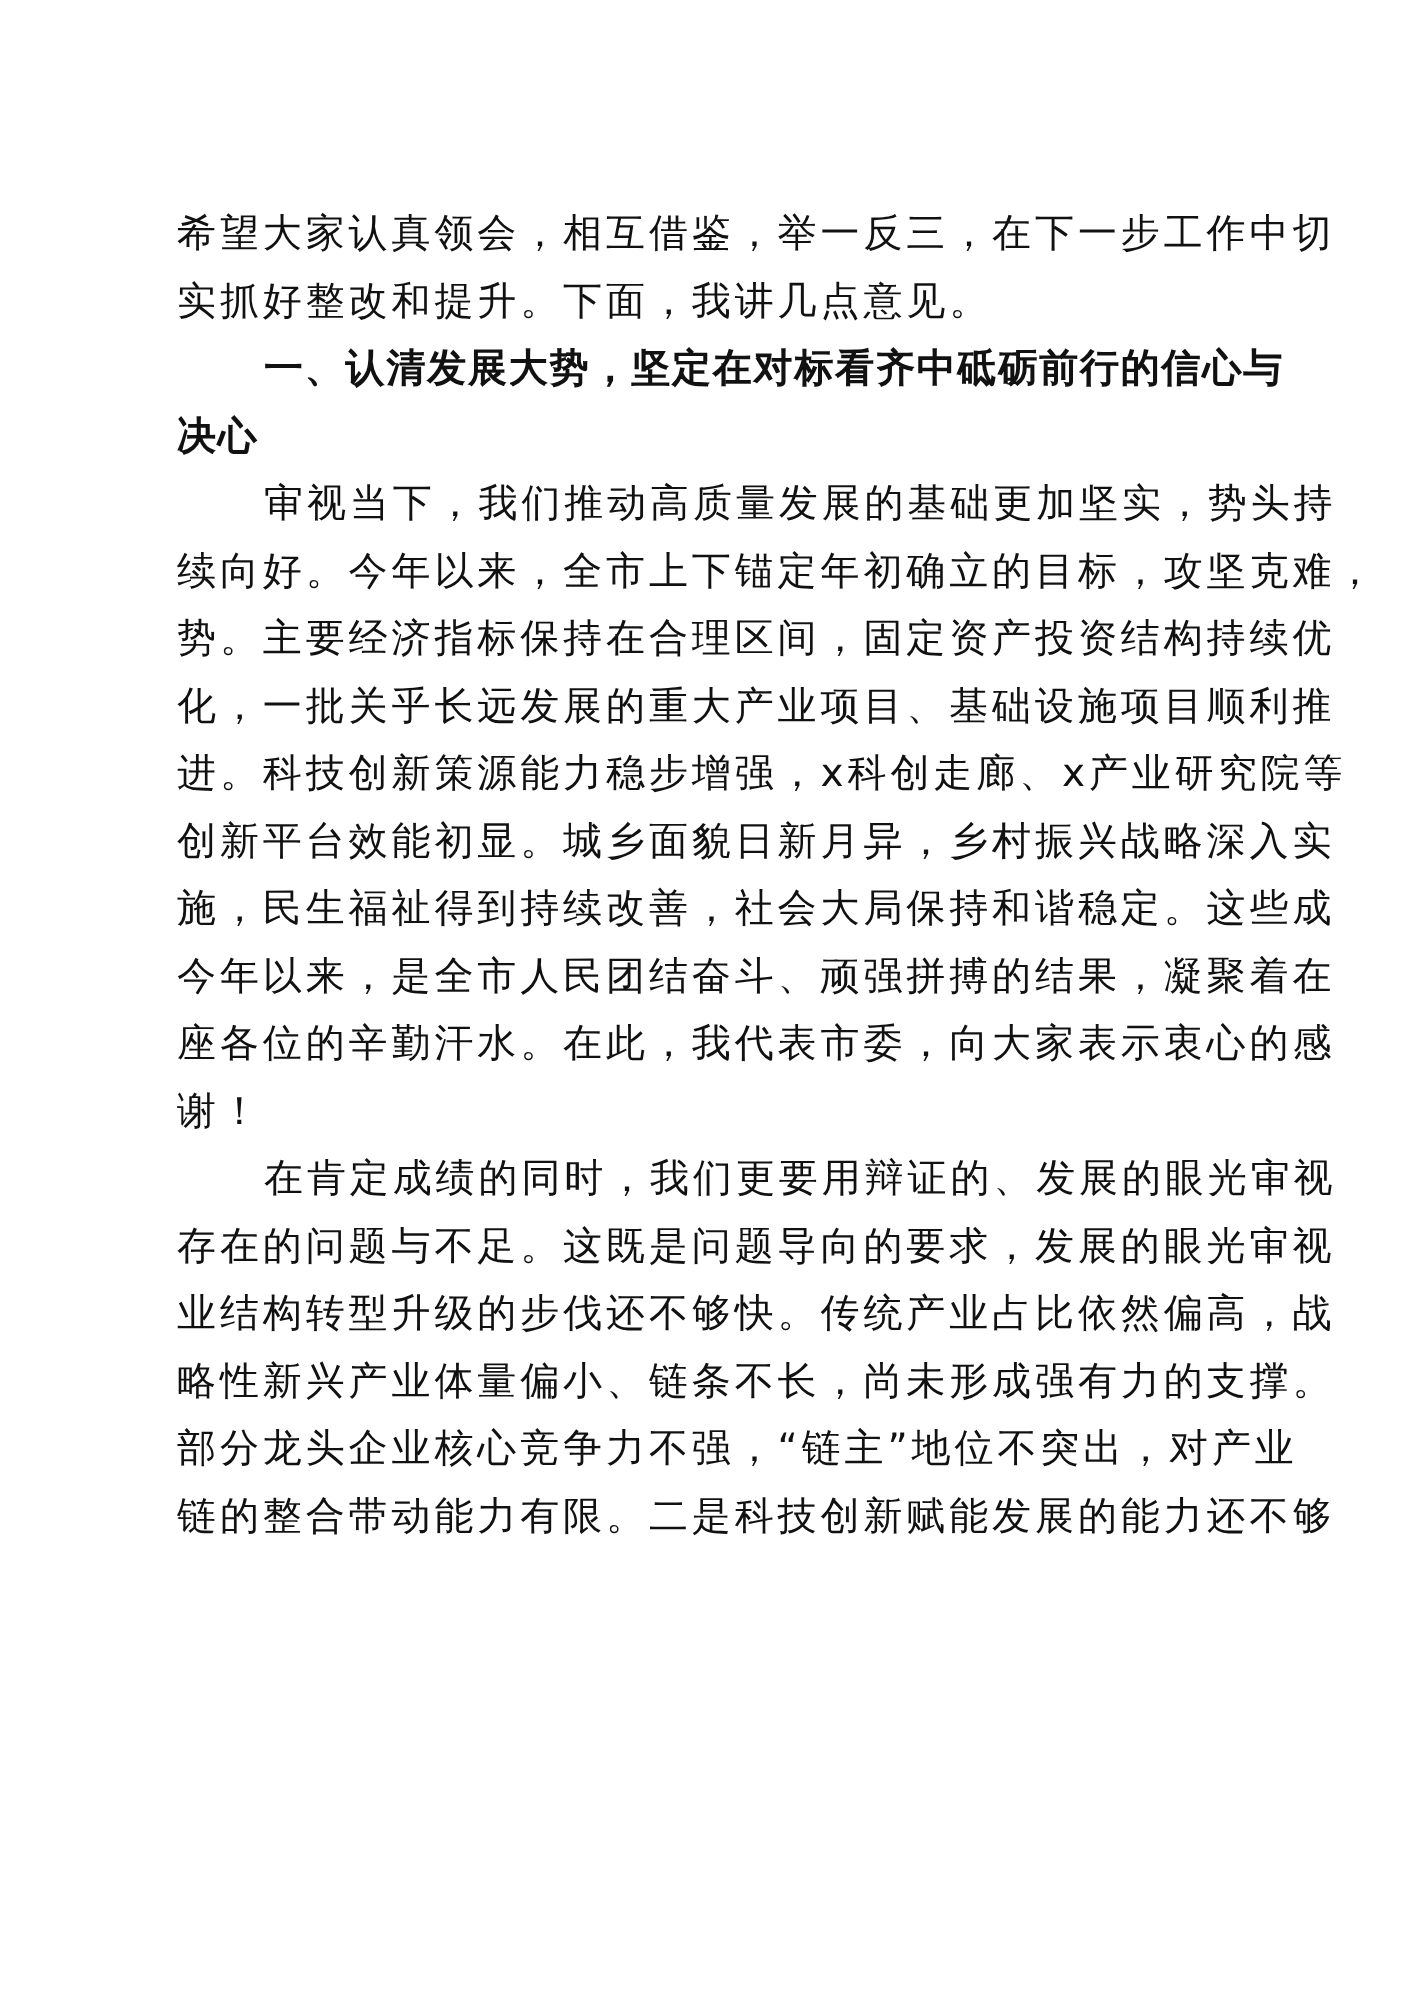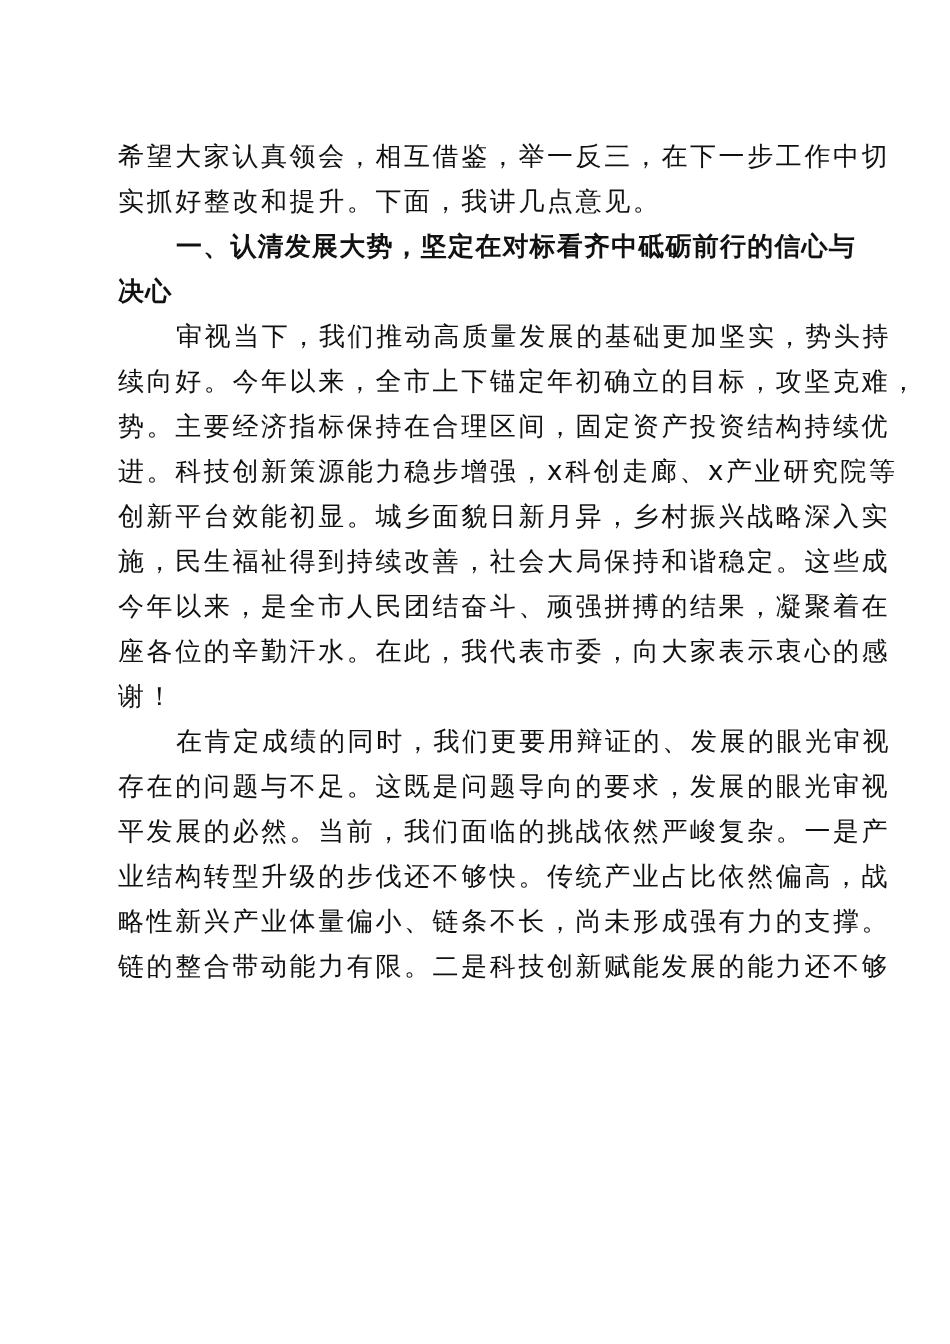--- a/index.html
+++ b/index.html
@@ -52,30 +52,31 @@
 
   <div class="heading">
     <div class="line indent">一、认清发展大势，坚定在对标看齐中砥砺前行的信心与</div>
     <div class="line">决心</div>
   </div>
 
   <div class="para">
     <div class="line indent">审视当下，我们推动高质量发展的基础更加坚实，势头持</div>
     <div class="line">续向好。今年以来，全市上下锚定年初确立的目标，攻坚克难，</div>
     <div class="line">势。主要经济指标保持在合理区间，固定资产投资结构持续优</div>
+    <div class="line">化，一批关乎长远发展的重大产业项目、基础设施项目顺利推</div>
     <div class="line">进。科技创新策源能力稳步增强，x科创走廊、x产业研究院等</div>
     <div class="line">创新平台效能初显。城乡面貌日新月异，乡村振兴战略深入实</div>
     <div class="line">施，民生福祉得到持续改善，社会大局保持和谐稳定。这些成</div>
     <div class="line">今年以来，是全市人民团结奋斗、顽强拼搏的结果，凝聚着在</div>
     <div class="line">座各位的辛勤汗水。在此，我代表市委，向大家表示衷心的感</div>
     <div class="line">谢！</div>
   </div>
 
   <div class="para">
     <div class="line indent">在肯定成绩的同时，我们更要用辩证的、发展的眼光审视</div>
     <div class="line">存在的问题与不足。这既是问题导向的要求，发展的眼光审视</div>
-    <div class="line">平发展的必然。当前，我们面临的挑战依然严峻复杂。一是产</div>
     <div class="line">业结构转型升级的步伐还不够快。传统产业占比依然偏高，战</div>
     <div class="line">略性新兴产业体量偏小、链条不长，尚未形成强有力的支撑。</div>
+    <div class="line">部分龙头企业核心竞争力不强，“链主”地位不突出，对产业</div>
     <div class="line">链的整合带动能力有限。二是科技创新赋能发展的能力还不够</div>
   </div>
 
 </div>
 
 </body></html>

